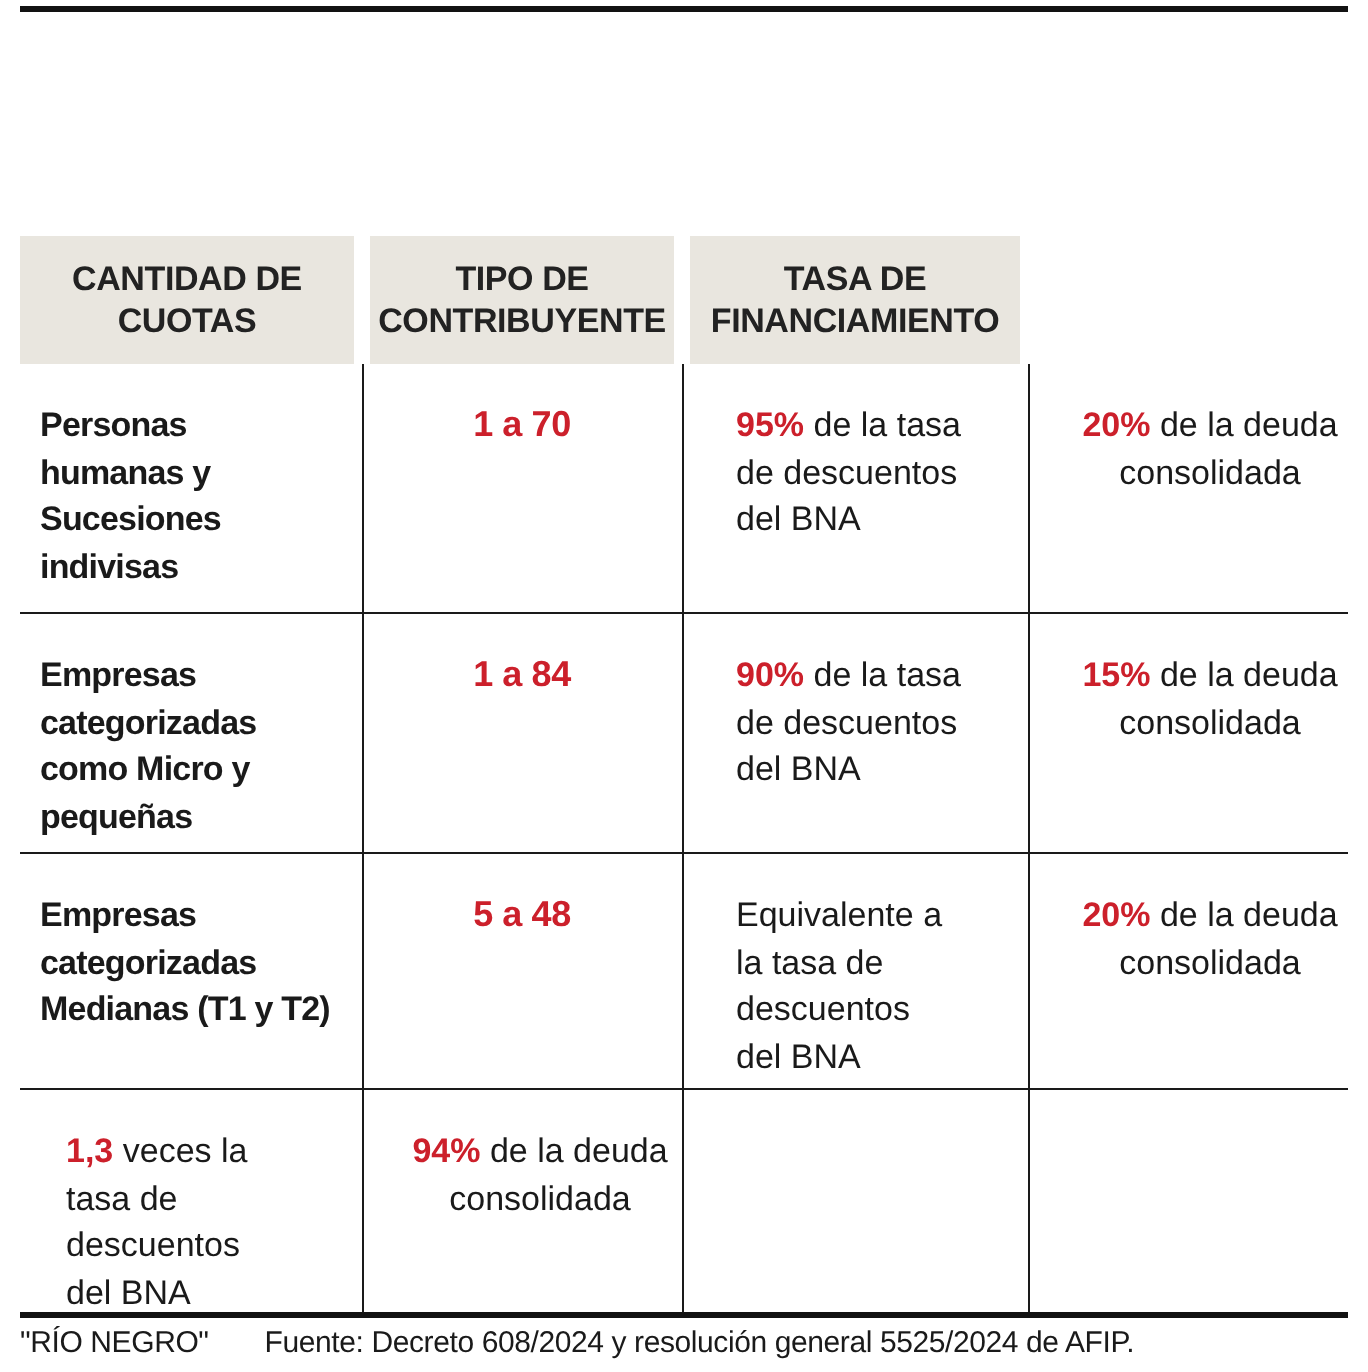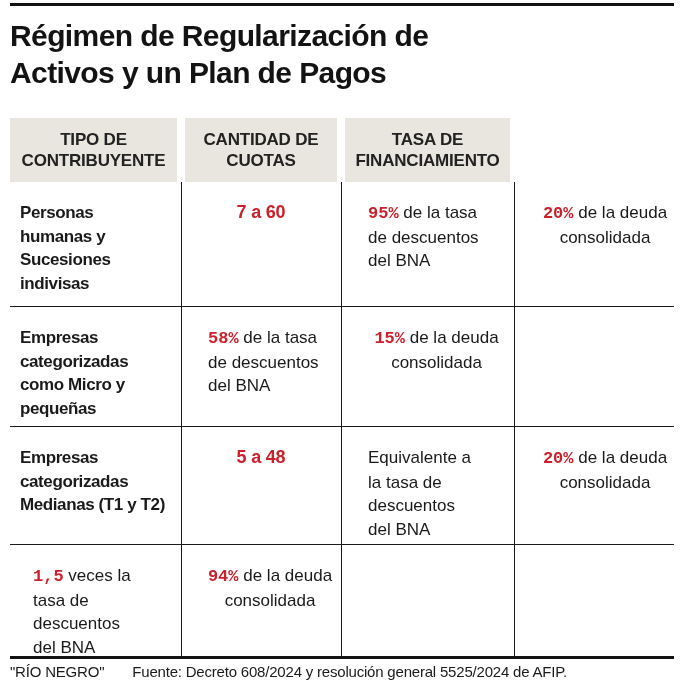--- a/index.html
+++ b/index.html
@@ -27,92 +27,93 @@
   .row{
     display:grid;grid-template-columns:167px 152px 165px 156px;column-gap:8px;
     box-sizing:border-box;border-bottom:1.5px solid #1a1a1a;
   }
   .r1{height:125px}.r2{height:120px}.r3{height:118px}.r4{height:111px;border-bottom:none;}
   .cell{padding-top:19px;font-size:17px;line-height:23.5px;white-space:pre-line;}
   .c1{font-weight:bold;padding-left:10px;letter-spacing:-0.4px;}
   .c2{text-align:center;font-weight:bold;font-size:18px;color:var(--red,#cc202b);letter-spacing:-0.2px;}
   .c3{padding-left:23px;}
   .c4{padding-left:18px;text-align:center;}
-  .hl{color:var(--red,#cc202b);font-weight:bold;font-family:Liberation Mono, monospace;}
+  .hl{color:var(--red,#cc202b);font-weight:bold;}
   .foot-rule{position:absolute;left:10px;top:656px;width:664px;height:2.5px;background:#121212;}
   .footer{
     position:absolute;left:10px;top:663px;width:664px;
     display:flex;gap:28px;font-size:15px;letter-spacing:-0.2px;color:#1a1a1a;
   }
 </style>
 </head>
 <body>
 
 <div class="page">
 
   <div class="top-rule"></div>
 
-  <h1 class="title"><span>Régimen de Regularización de</span><br><span>Activos y un Plan de Pagos</span></h1>
+  <h1 class="title"><br></h1>
 
   <div class="table">
 
     <div class="thead">
+      <div class="th">CANTIDAD DE
+CUOTAS</div>
       <div class="th">TIPO DE
 CONTRIBUYENTE</div>
-      <div class="th">CANTIDAD DE
-CUOTAS</div>
       <div class="th">TASA DE
 FINANCIAMIENTO</div>
     </div>
 
     <div class="tbody">
       <div class="vline v1"></div>
       <div class="vline v2"></div>
       <div class="vline v3"></div>
 
       <div class="row r1">
         <div class="cell c1">Personas
 humanas y
 Sucesiones
 indivisas</div>
-        <div class="cell c2">7 a 60</div>
+        <div class="cell c2">1 a 70</div>
         <div class="cell c3"><span class="hl">95%</span><span> de la tasa
 de descuentos
 del BNA</span></div>
         <div class="cell c4"><span class="hl">20%</span><span> de la deuda
 consolidada</span></div>
       </div>
 
       <div class="row r2">
         <div class="cell c1">Empresas
 categorizadas
 como Micro y
 pequeñas</div>
-        <div class="cell c3"><span class="hl">58%</span><span> de la tasa
+        <div class="cell c2">1 a 84</div>
+        <div class="cell c3"><span class="hl">90%</span><span> de la tasa
 de descuentos
 del BNA</span></div>
         <div class="cell c4"><span class="hl">15%</span><span> de la deuda
 consolidada</span></div>
       </div>
 
       <div class="row r3">
         <div class="cell c1">Empresas
 categorizadas
 Medianas (T1 y T2)</div>
         <div class="cell c2">5 a 48</div>
         <div class="cell c3"><span class="hl"></span><span>Equivalente a
 la tasa de
 descuentos
 del BNA</span></div>
         <div class="cell c4"><span class="hl">20%</span><span> de la deuda
 consolidada</span></div>
       </div>
 
       <div class="row r4">
-        <div class="cell c3"><span class="hl">1,5</span><span> veces la
+        <div class="cell c3"><span class="hl">1,3</span><span> veces la
 tasa de
 descuentos
 del BNA</span></div>
         <div class="cell c4"><span class="hl">94%</span><span> de la deuda
 consolidada</span></div>
       </div>
     </div>
   </div>
 
   <div class="foot-rule"></div>

